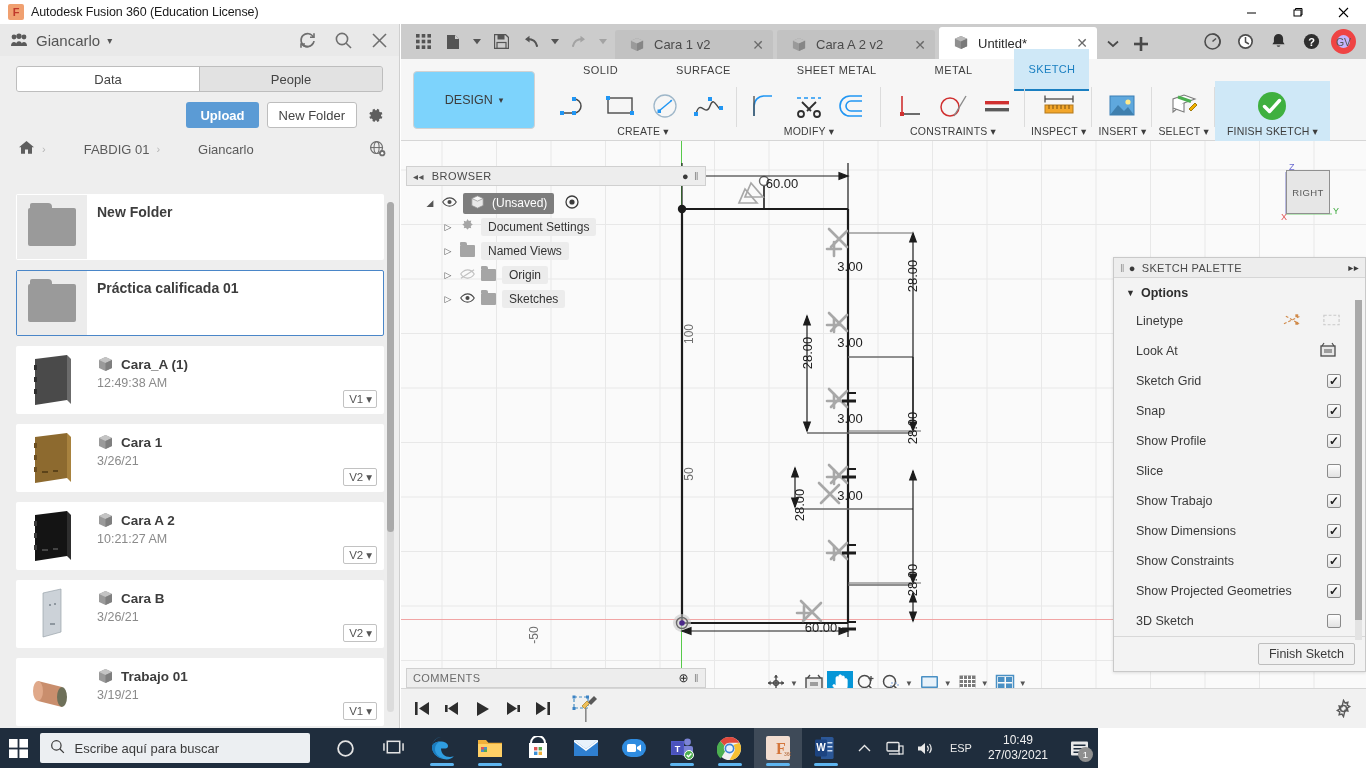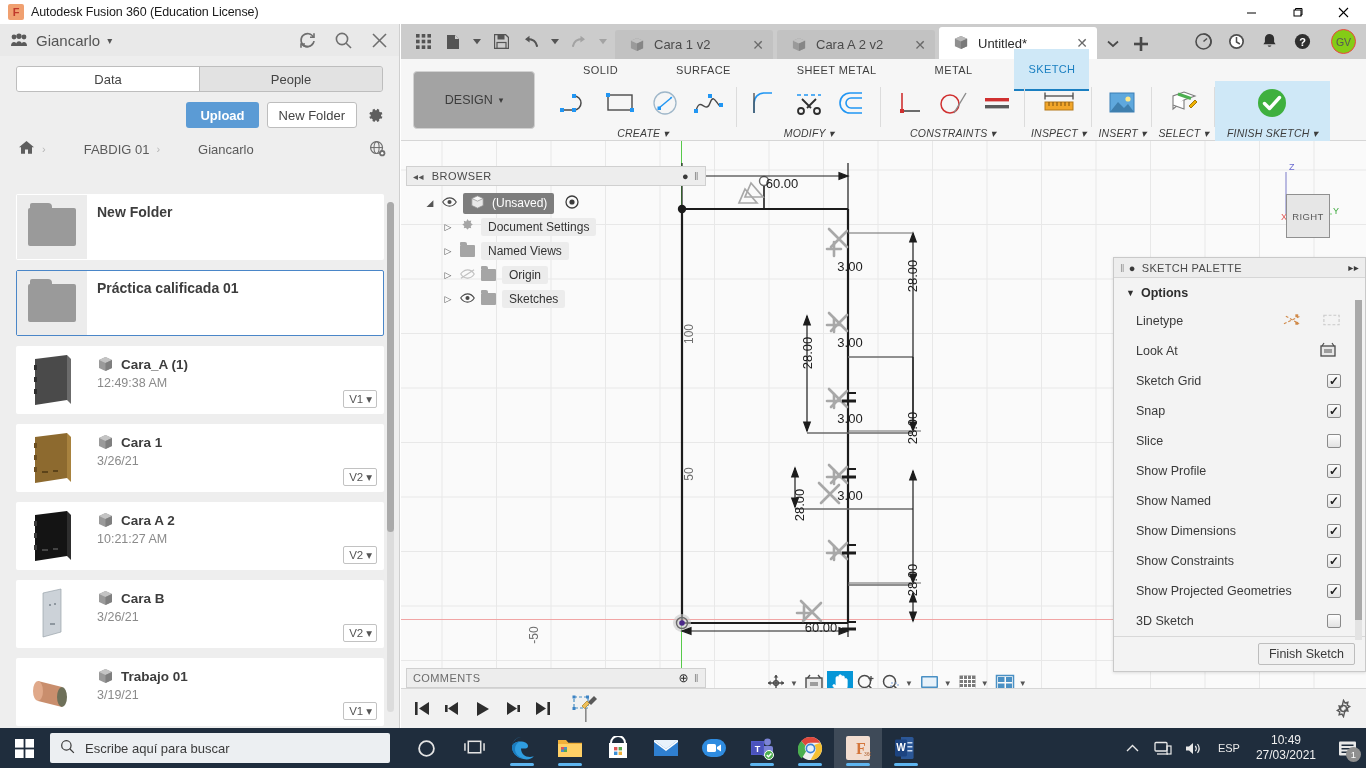--- a/index.html
+++ b/index.html
@@ -158,51 +158,51 @@
   .doc-tab .tab-close { margin-left: auto; color: #6a6a6a; font-size: 14px; padding-left: 10px;}
   .tabstrip-right {
     margin-left: auto; display: flex; align-items: center; height: 35px;
     padding-right: 10px; gap: 3px;
   }
   .ts-btn {
     width: 30px; height: 30px; display: flex; align-items: center;
     justify-content: center; color: #4d4d4d; cursor: pointer;
   }
   .avatar {
-    width: 25px; height: 25px; border-radius: 50%; background: #84cc16;
-    border: 1px solid #ef4444; display: flex; align-items: center;
-    justify-content: center; font-size: 10.5px; color: #555; margin-left: 11px;
+    width: 25px; height: 25px; border-radius: 50%; background: #c4b5fd;
+    border: 6px solid #ef4444; display: flex; align-items: center;
+    justify-content: center; font-size: 10.5px; color: #555; margin-left: 2px;
   }
 
   
   .ribbon {
     height: 82px; background: #f6f6f6; border-bottom: 1px solid #d6d6d6;
     display: flex; position: relative;
   }
   .design-box {
     width: 122px; height: 58px; margin: 12px 10px 0 12px; border: 1px solid #d2d2d2;
-    border-radius: 4px; background: #a3a3a3; display: flex; align-items: center;
+    border-radius: 4px; background: #7dd3fc; display: flex; align-items: center;
     justify-content: center; font-size: 12.5px; color: #3c3c3c; cursor: pointer;
   }
   .ribbon-tabs {
     position: absolute; left: 148px; top: 0; display: flex; height: 22px;
     align-items: center; gap: 0;
   }
   .rb-tab {
     font-size: 11px; color: #3f3f3f; padding: 20px 14px; letter-spacing: 0.4px;
     cursor: pointer; height: 22px; display: flex; align-items: center;
   }
   .rb-tab.active { color: #1a7fc1; background: #cfe8f7; height: 22px; border-bottom: 2px solid #1a7fc1; }
   .ribbon-groups {
     position: absolute; left: 148px; top: 22px; right: 0; height: 60px;
     display: flex; align-items: stretch;
   }
   .rgroup {
     display: flex; flex-direction: column; align-items: center;
-    justify-content: space-between; padding: 3px 6px 2px 6px; position: relative; font-style: italic;
+    justify-content: center; padding: 3px 6px 2px 6px; position: relative;
   }
   .rgroup.sep:after {
     content: ""; position: absolute; right: 0; top: 6px; bottom: 14px;
     width: 1px; background: #dcdcdc;
   }
   .rg-icons { display: flex; align-items: center; gap: 0px; height: 38px; }
   .rg-ico {
     width: 44px; height: 38px; display: flex; align-items: center;
     justify-content: center; cursor: pointer;
   }
@@ -265,21 +265,21 @@
 
   
   .sketch-svg { position: absolute; left: 0; top: 0; width: 965px; height: 565px; }
 
   
   .viewcube { position: absolute; right: 22px; top: 15px; width: 70px; height: 70px; }
   .vc-face {
     position: absolute; left: 12px; top: 14px; width: 44px; height: 44px;
     background: #e6e6e6; border: 1px solid #909090;
     display: flex; align-items: center; justify-content: center;
-    font-size: 9.5px; color: #5a5a5a; letter-spacing: 0.4px; cursor: pointer; margin-top: 24px;
+    font-size: 9.5px; color: #5a5a5a; letter-spacing: 0.4px; cursor: pointer;
   }
 
   
   .palette {
     position: absolute; right: 0; top: 116px; width: 253px; background: #f3f3f3;
     border: 1px solid #c9c9c9; box-shadow: 0 1px 3px rgba(0,0,0,0.12);
   }
   .pal-hdr {
     height: 20px; background: #ededed; border-bottom: 1px solid #d6d6d6;
     display: flex; align-items: center; padding: 0 6px; font-size: 11px;
@@ -356,21 +356,21 @@
     align-items: center; padding-left: 10px; gap: 8px;
   }
   .tl-btn { width: 22px; height: 24px; display:flex; align-items:center; justify-content:center; cursor:pointer; color:#2d2d2d;}
   .tl-settings {
     margin-left: auto; margin-right: 12px; width: 22px; height: 22px;
     color: #5a5a5a; display: flex; align-items: center; justify-content: center;
   }
 
   
   .taskbar {
-    position: absolute; left: 0; bottom: 0; width: 1366px; height: 40px;
+    position: absolute; left: 0; bottom: 0; width: 1098px; height: 40px;
     background: #1f2d3d; display: flex; align-items: center;
   }
   .start-btn {
     width: 48px; height: 40px; display: flex; align-items: center;
     justify-content: center; cursor: pointer;
   }
   .tb-search {
     width: 340px; height: 30px; background: #eceff2; border-radius: 2px;
     display: flex; align-items: center; padding: 0 10px; gap: 10px;
     margin-left: 2px; cursor: text;
@@ -1287,33 +1287,33 @@
                 <span class="chk on"></span>
               </span>
           </div>
           <div class="pal-row">
             <span>Snap</span>
             <span class="ctl">
                 <span class="chk on"></span>
               </span>
           </div>
           <div class="pal-row">
+            <span>Show Profile</span>
+            <span class="ctl">
+                <span class="chk on"></span>
+              </span>
+          </div>
+          <div class="pal-row">
             <span>Slice</span>
             <span class="ctl">
                 <span class="chk"></span>
               </span>
           </div>
           <div class="pal-row">
-            <span>Show Profile</span>
-            <span class="ctl">
-                <span class="chk on"></span>
-              </span>
-          </div>
-          <div class="pal-row">
-            <span>Show Named</span>
+            <span>Show Trabajo</span>
             <span class="ctl">
                 <span class="chk on"></span>
               </span>
           </div>
           <div class="pal-row">
             <span>Show Dimensions</span>
             <span class="ctl">
                 <span class="chk on"></span>
               </span>
           </div>

